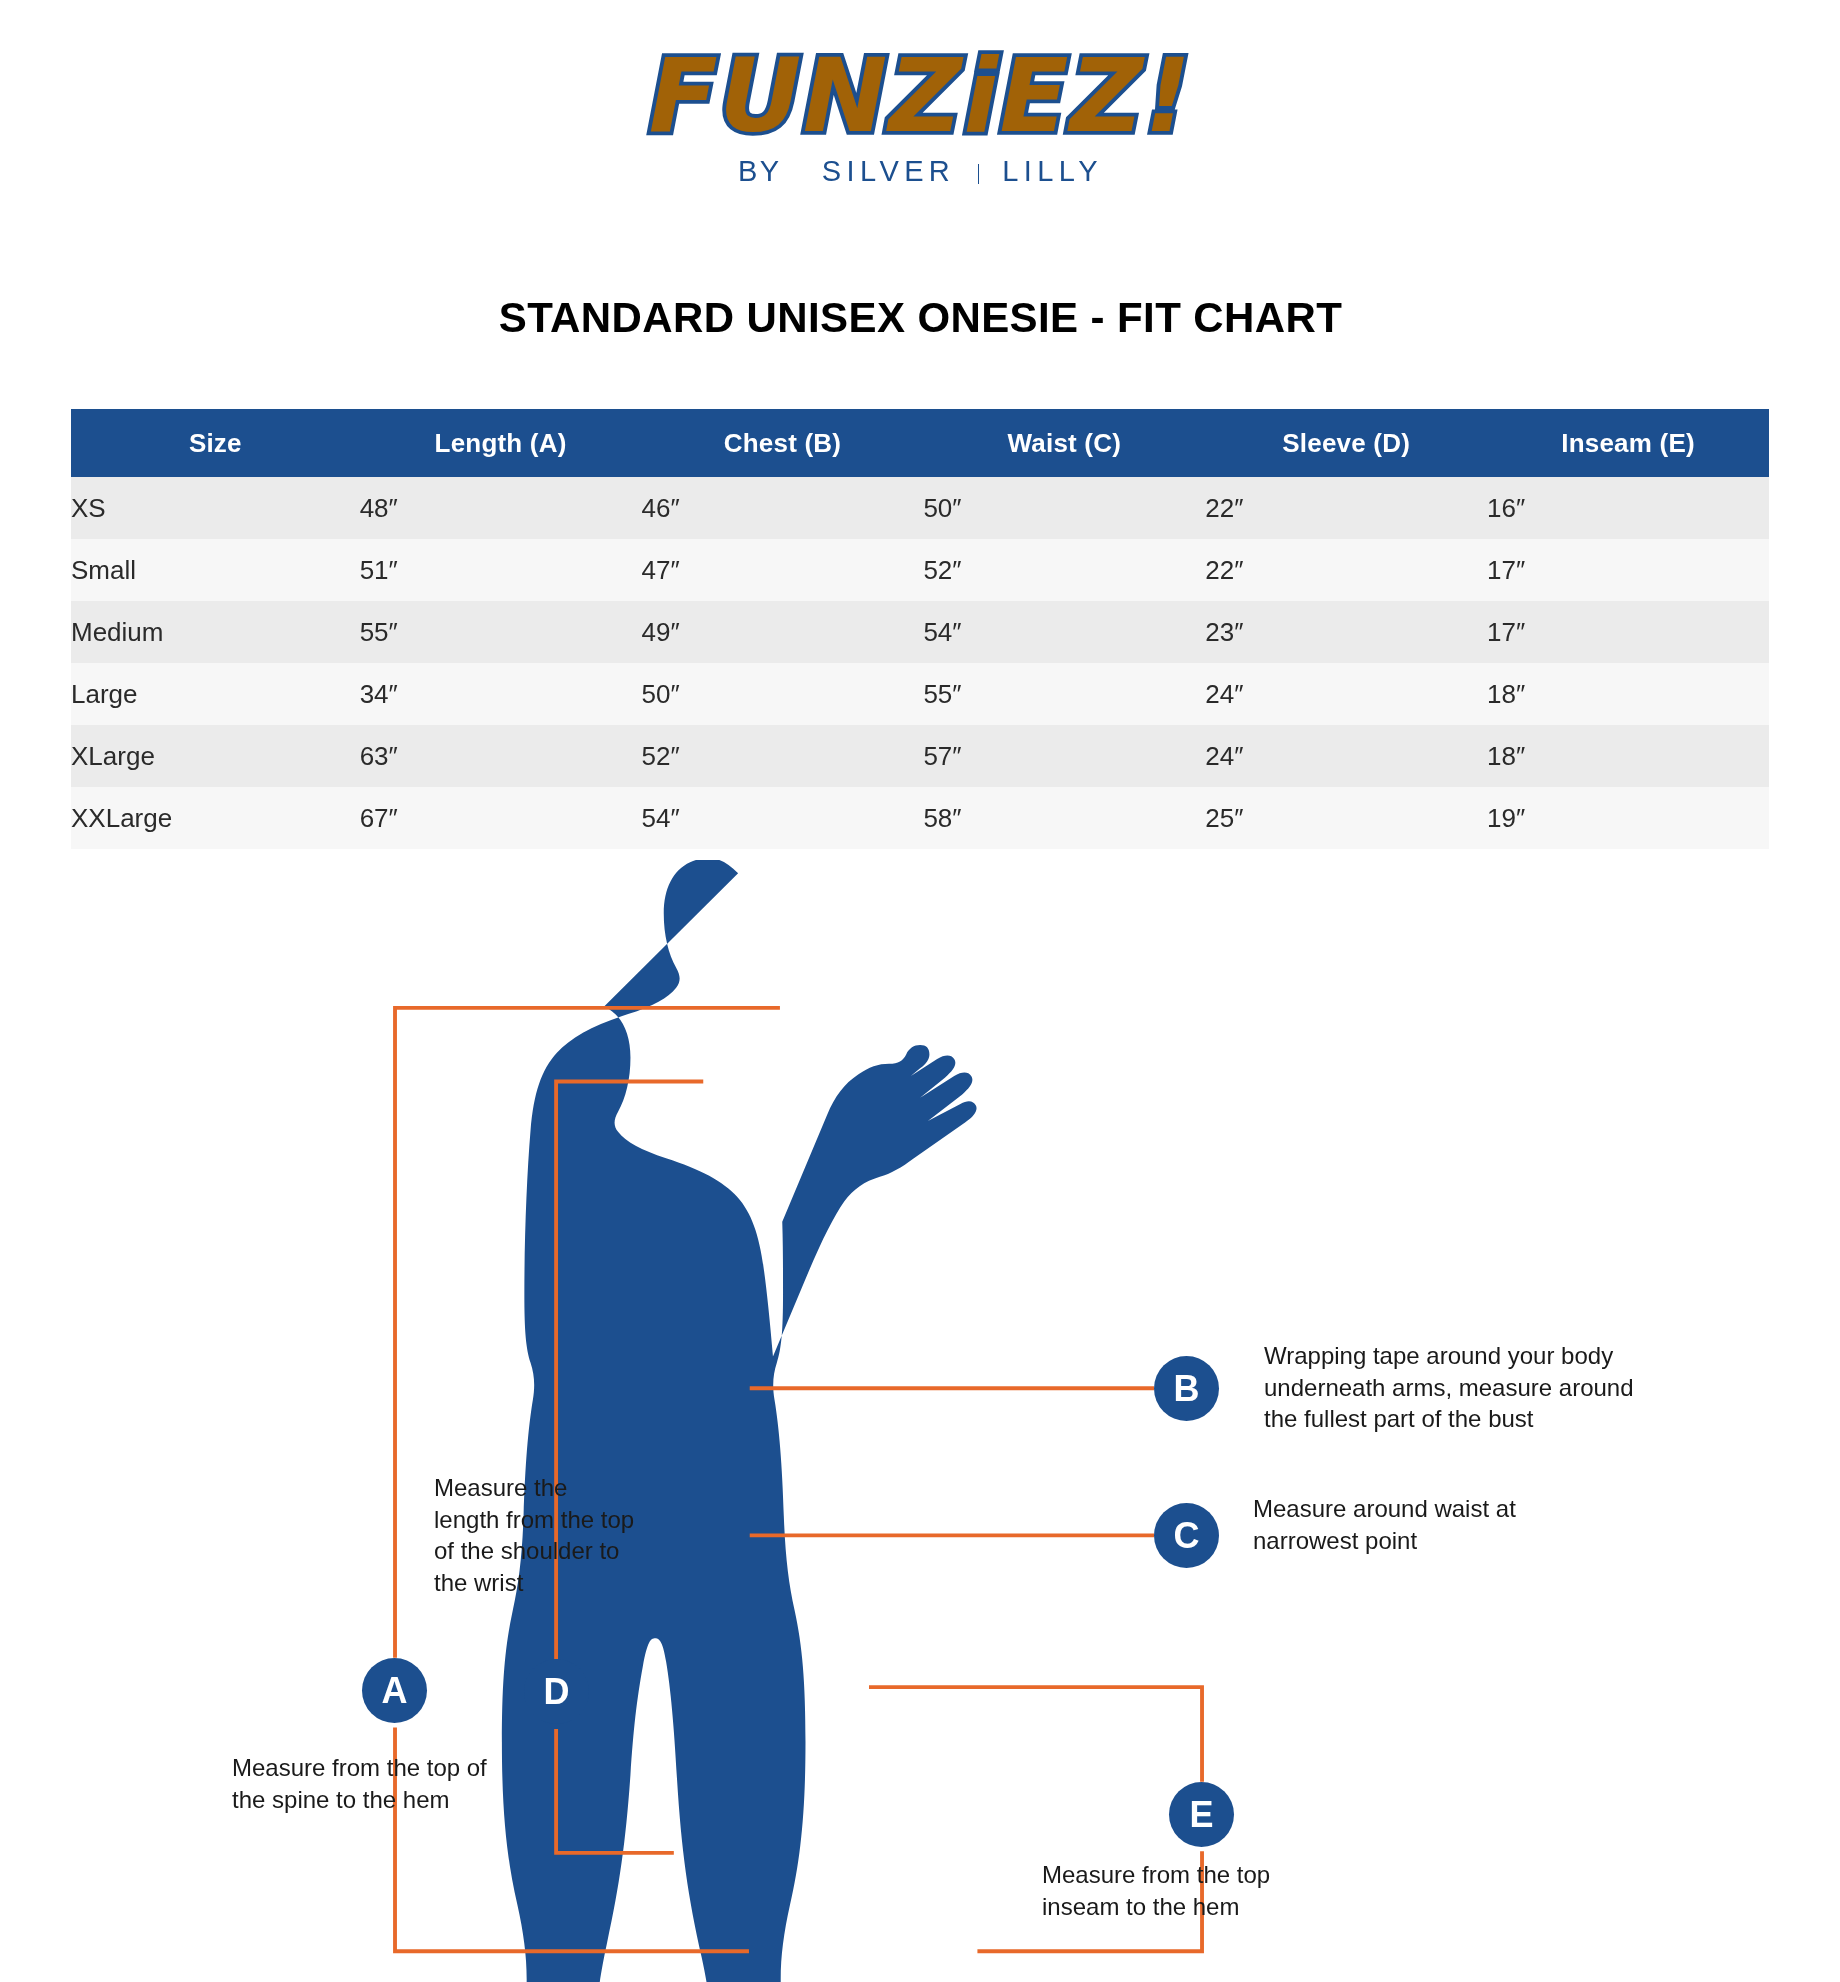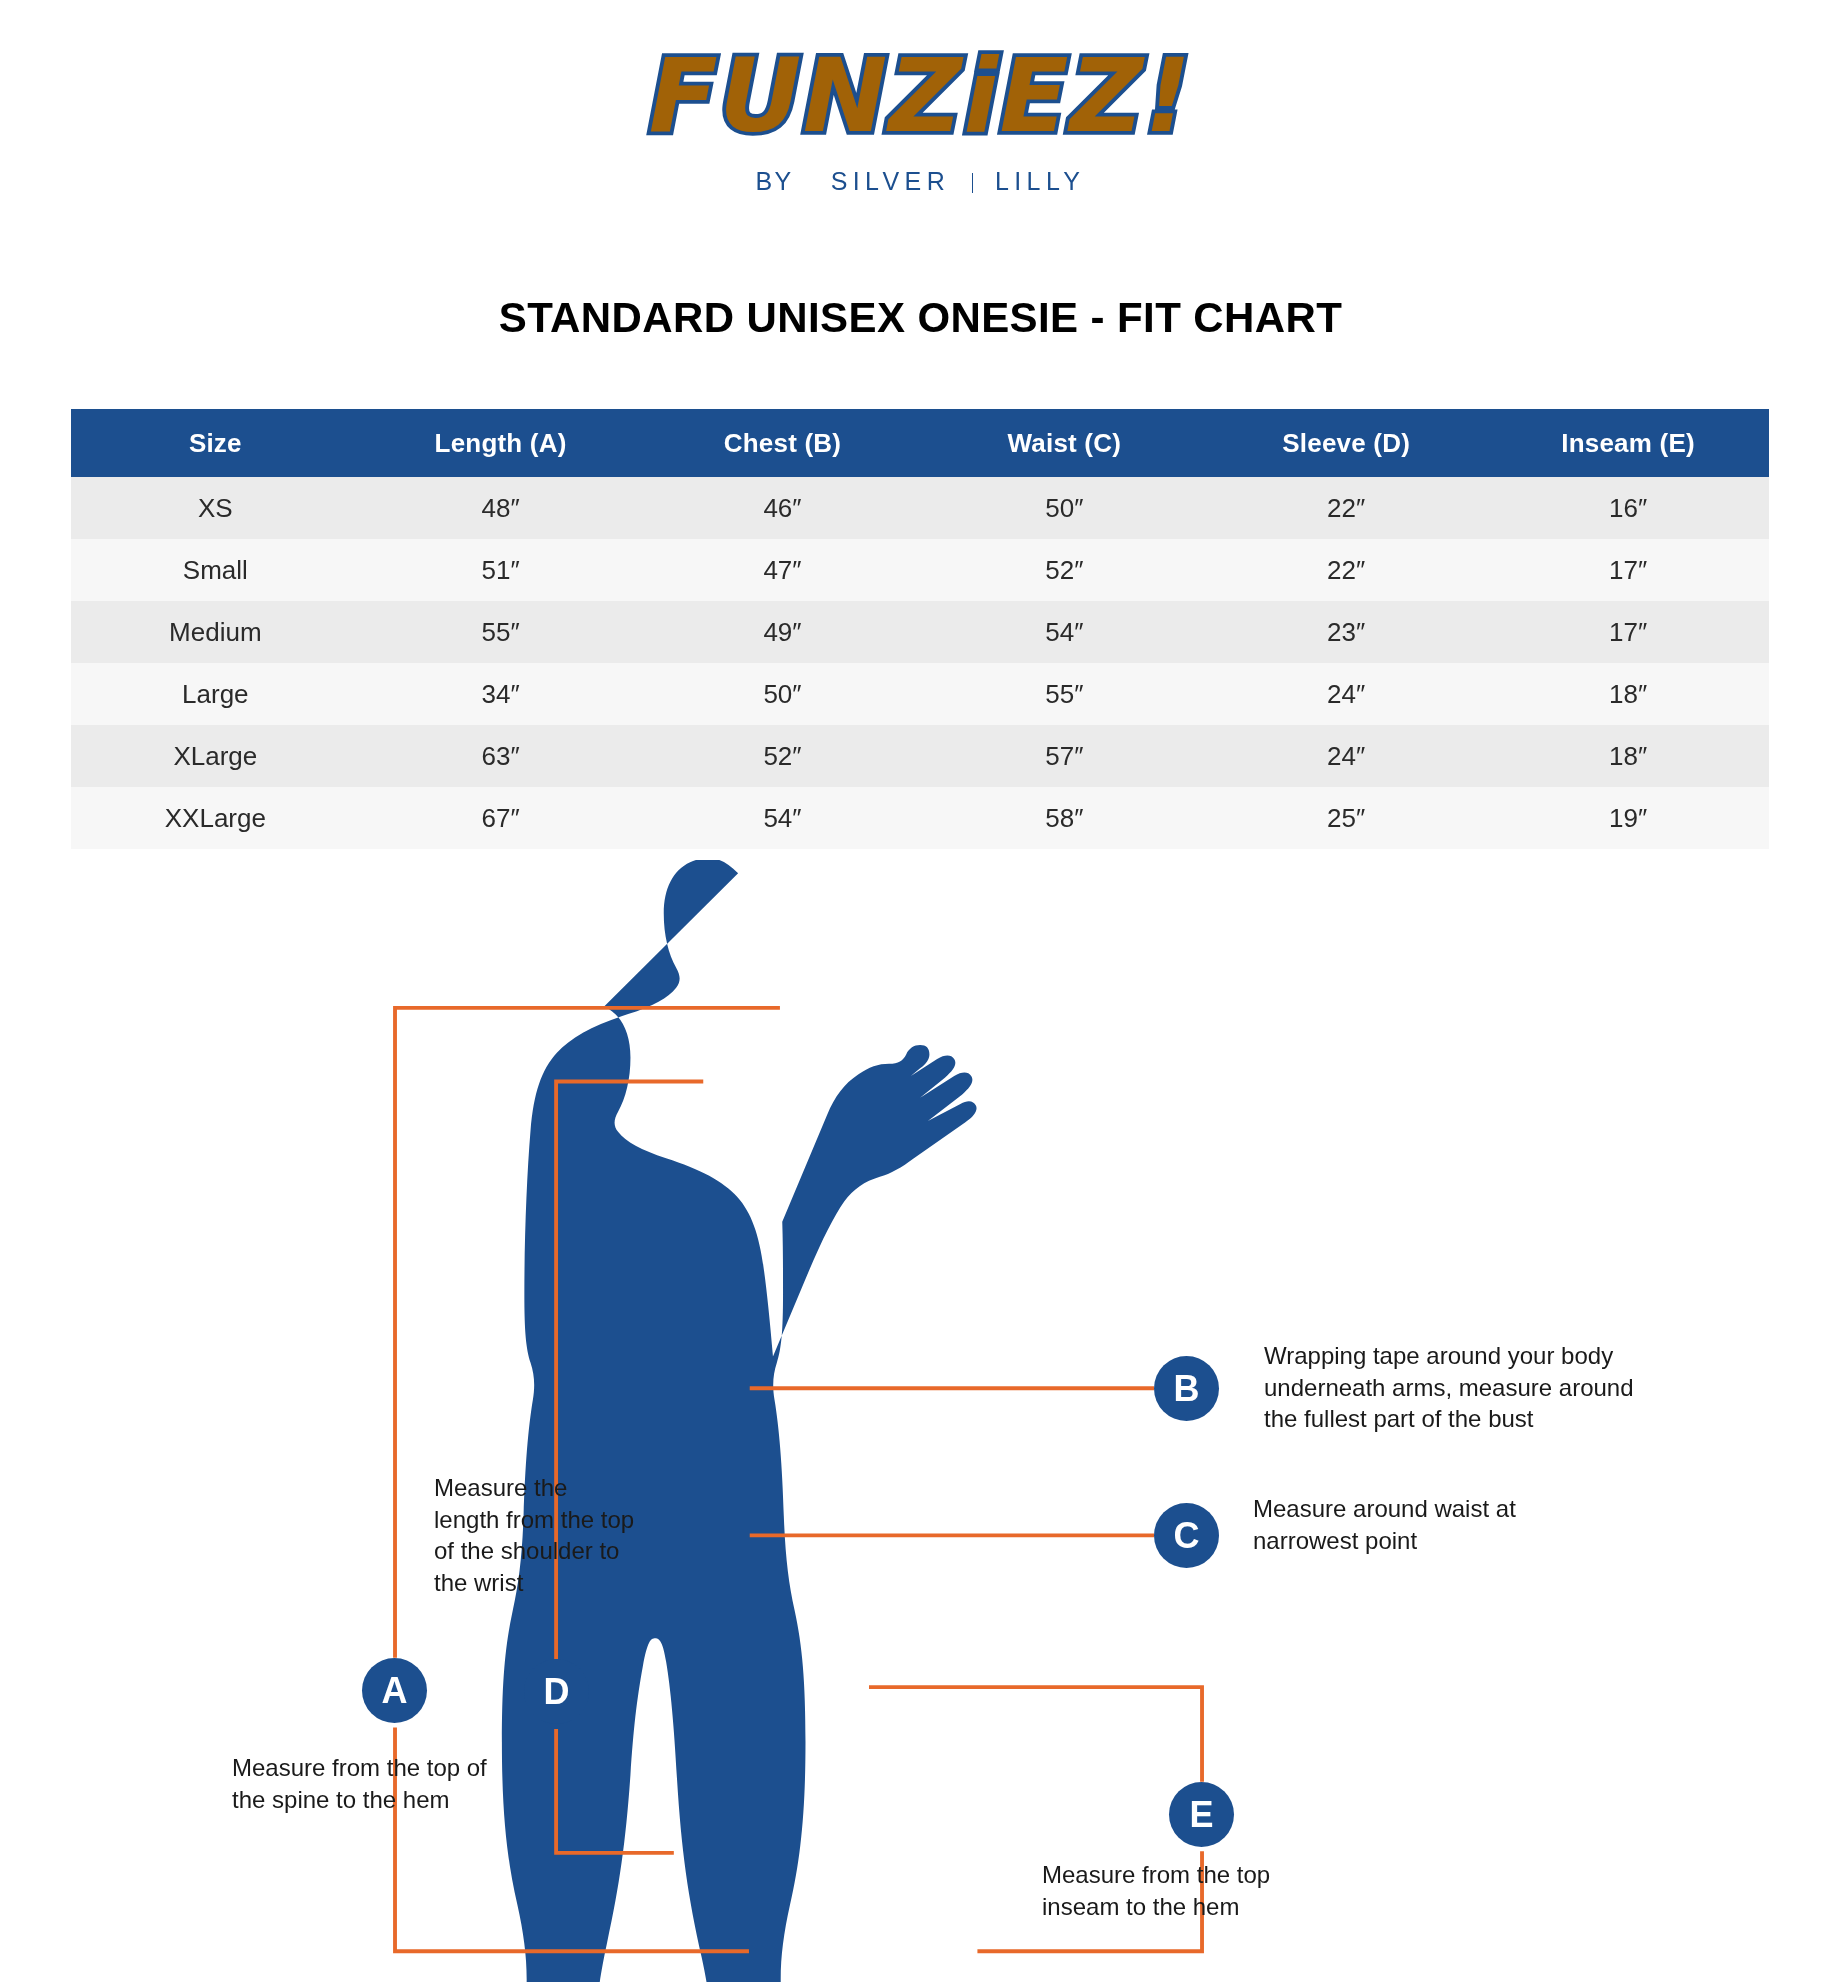--- a/index.html
+++ b/index.html
@@ -35,23 +35,23 @@
     font-weight: bold;
     font-style: italic;
     letter-spacing: 1.5px;
     color: #a16207;
     line-height: 1;
     -webkit-text-stroke: 7.7px #1c4f8f;
     paint-order: stroke fill;
     text-align: right;
   }
   .logo-sub {
-    margin-top: 20px;
-    font-family: "Liberation Sans", sans-serif;
-    font-size: 25px;
+    margin-top: 8px;
+    font-family: "Liberation Sans", sans-serif;
+    font-size: 29px;
     letter-spacing: 5.4px;
     color: #1c4f8f;
     font-weight: normal;
   }
   .logo-sub .by { letter-spacing: 2.3px; }
   .logo-sub .divider {
     display: inline-block;
     width: 1.5px;
     height: 20px;
     background: #1c4f8f;
@@ -85,21 +85,21 @@
   .fit-table thead th {
     background: #1c4f8f;
     color: #ffffff;
     font-weight: bold;
     font-size: 26px;
     padding: 18.6px 0;
     text-align: center;
     letter-spacing: 0.2px;
   }
   .fit-table tbody td {
-    text-align: center;
+    text-align: left;
     padding: 15.5px 0;
     color: #2a2a2a;
     font-size: 26px;
     border: none;
   }
   .fit-table tbody tr:nth-child(odd) { background: #ebebeb; }
   .fit-table tbody tr:nth-child(even) { background: #f7f7f7; }
 
   
   .diagram {

